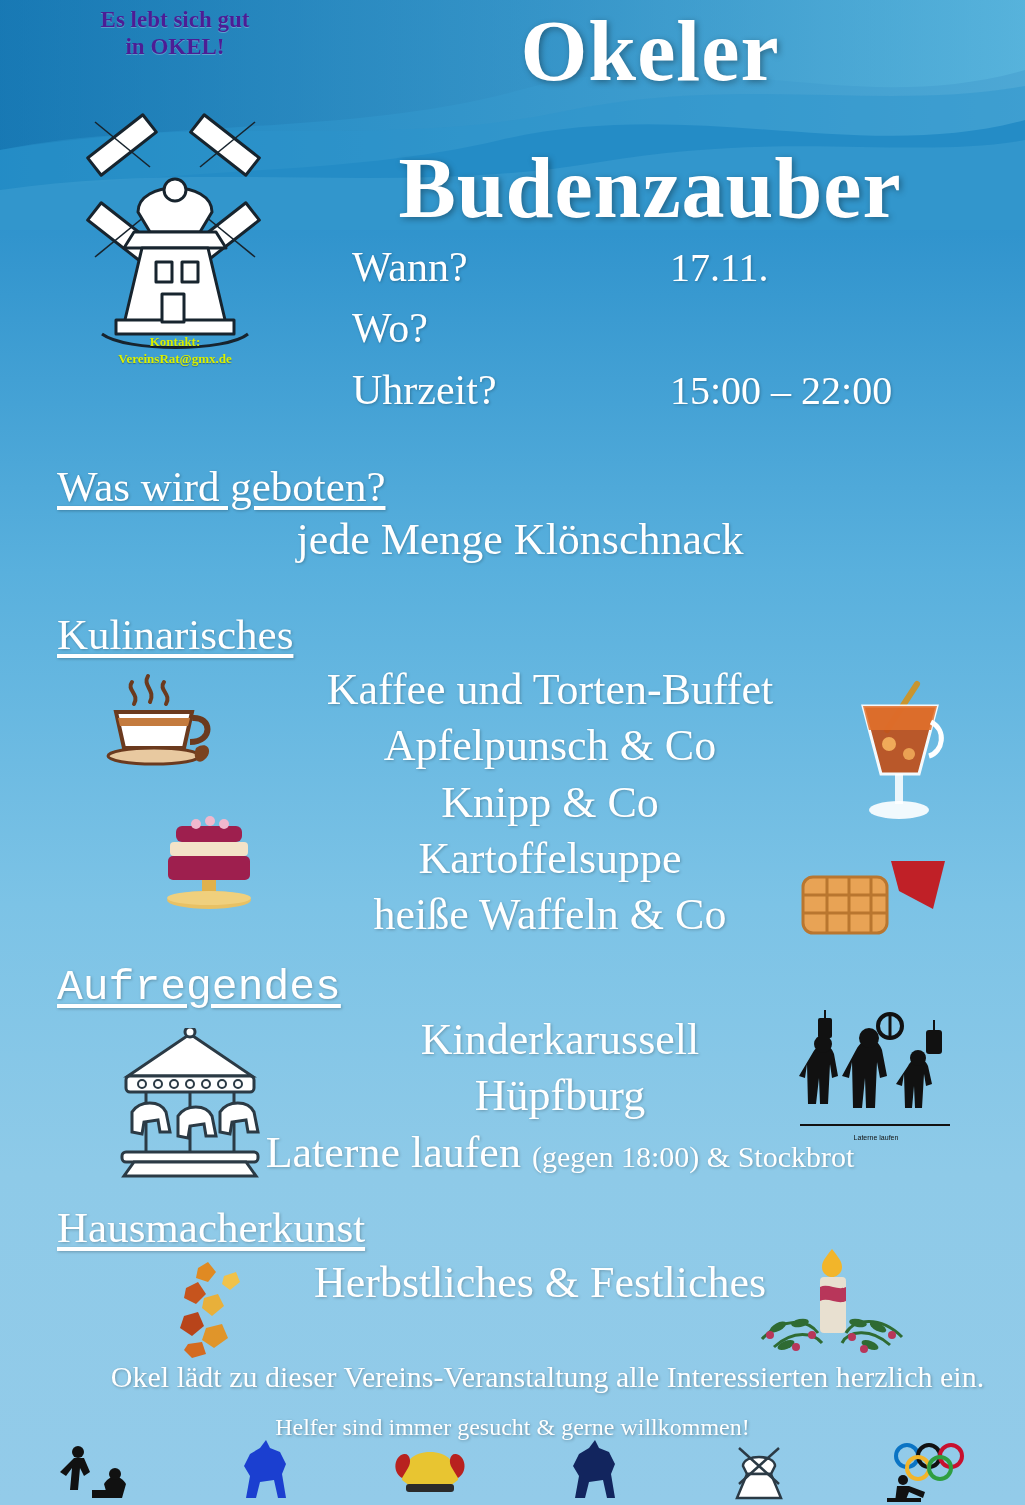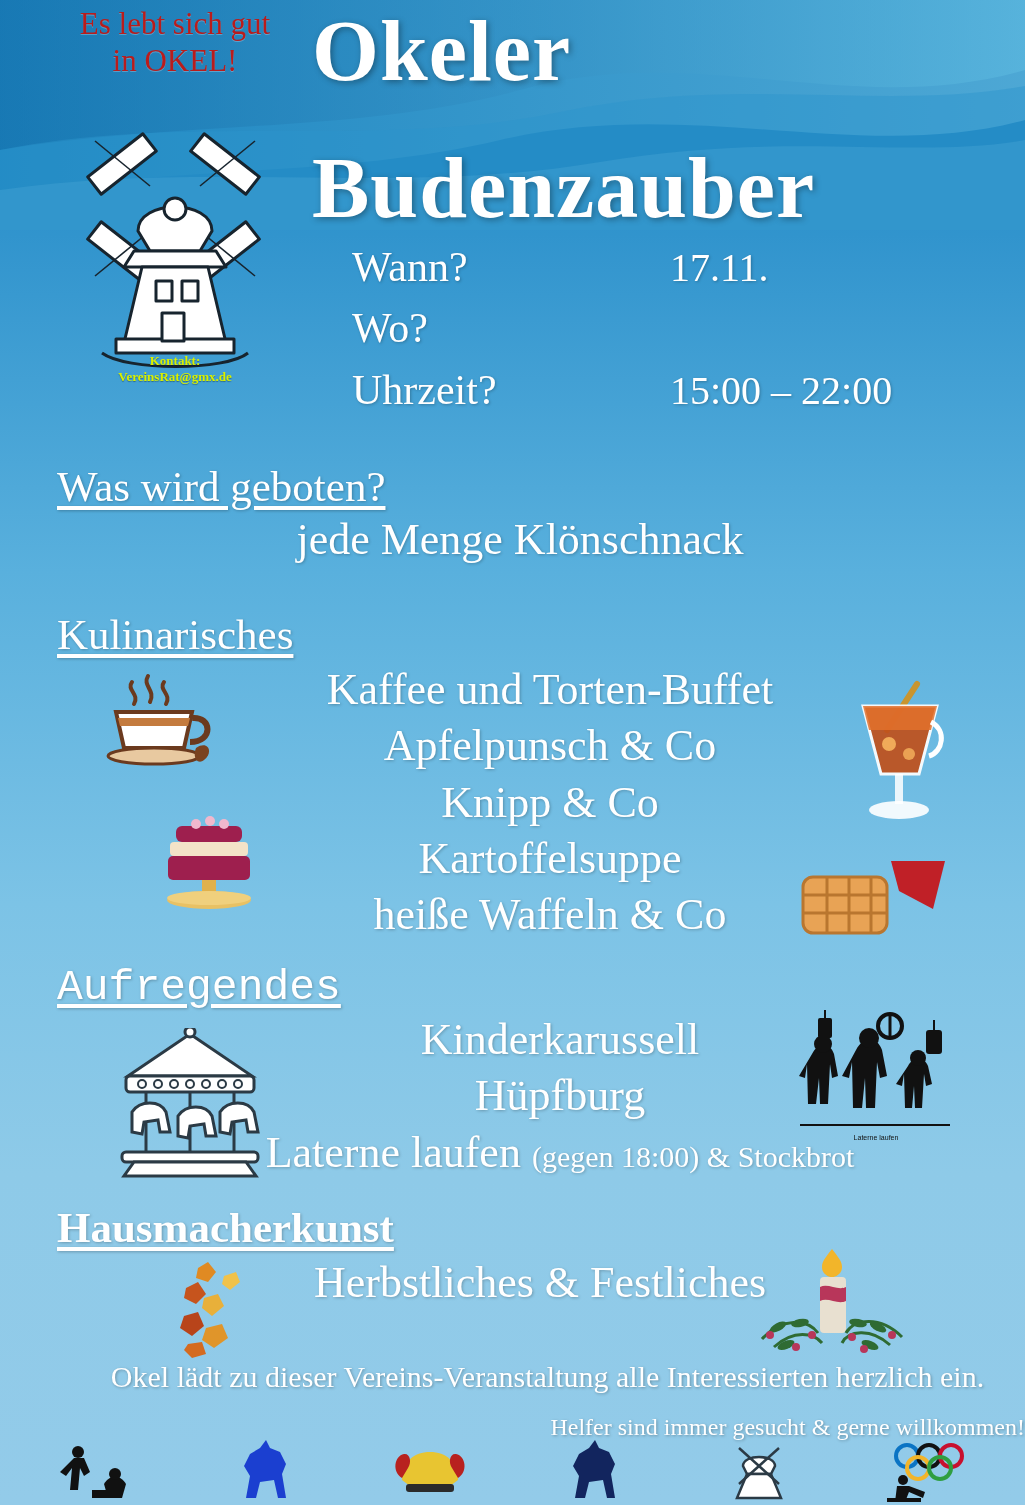--- a/index.html
+++ b/index.html
@@ -25,24 +25,24 @@
   }
 
   
   .logo-block {
     position: absolute;
     left: 40px; top: 6px;
     width: 270px;
     text-align: center;
   }
   .slogan {
-    font-size: 31px;
+    font-size: 23px;
     line-height: 1.18;
-    font-weight: 400;
-    color: #b91c1c;
+    font-weight: 700;
+    color: #4c1d95;
     text-shadow: 0 1px 0 rgba(255,255,255,0.25);
   }
   .windmill-wrap {
     margin-top: 2px;
     height: 280px;
     display: flex;
     align-items: flex-start;
     justify-content: center;
   }
   .contact {
@@ -50,23 +50,23 @@
     font-size: 13px;
     line-height: 1.25;
     color: #d9f000;
     font-weight: 600;
     text-shadow: 0 1px 1px rgba(0,0,0,0.35);
   }
 
   
   .title-wrap {
     position: absolute;
-    left: 312px; top: 8px;
+    left: 300px; top: 8px;
     width: 700px;
-    text-align: left;
+    text-align: center;
   }
   .title-line1 {
     font-size: 86px;
     line-height: 1.02;
     font-weight: 700;
     letter-spacing: 1px;
     text-shadow: 2px 2px 6px rgba(0,0,0,0.35);
   }
   .title-line2 {
     font-size: 86px;
@@ -126,38 +126,38 @@
 
   #offered-heading { left: 57px; top: 462px; }
   #offered-items   { left: 150px; top: 512px; width: 740px; }
 
   #kulinarisch-heading { left: 57px; top: 610px; }
   #kulinarisch-items   { left: 180px; top: 662px; width: 740px; }
 
   #aufregendes-heading { left: 57px; top: 963px; font-family: Liberation Mono, monospace; }
   #aufregendes-items   { left: 180px; top: 1012px; width: 760px; }
 
-  #hausmacher-heading  { left: 57px; top: 1203px; font-weight: bold; }
+  #hausmacher-heading  { left: 57px; top: 1203px; }
   #hausmacher-items    { left: 170px; top: 1255px; width: 740px; }
 
   
   .footer-text {
     position: absolute;
     left: 0; top: 1360px;
     width: 1025px;
     text-align: center;
     font-size: 30px;
     text-shadow: 1px 1px 3px rgba(0,0,0,0.3);
     margin-left: 35px;
   }
   .footer-sub {
     position: absolute;
     left: 0; top: 1414px;
     width: 1025px;
-    text-align: right;
+    text-align: center;
     font-size: 24px;
     text-shadow: 1px 1px 3px rgba(0,0,0,0.3);
   }
   .footer-icons {
     position: absolute;
     left: 0; top: 1440px;
     width: 1025px;
     height: 65px;
     display: flex;
     justify-content: space-around;

